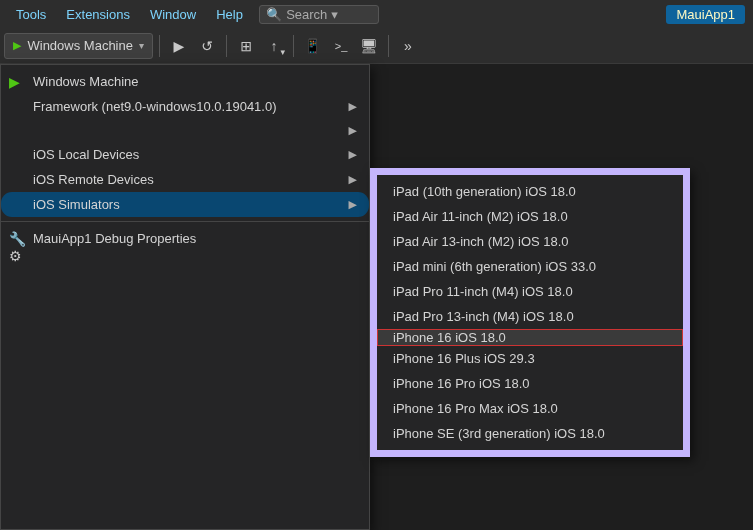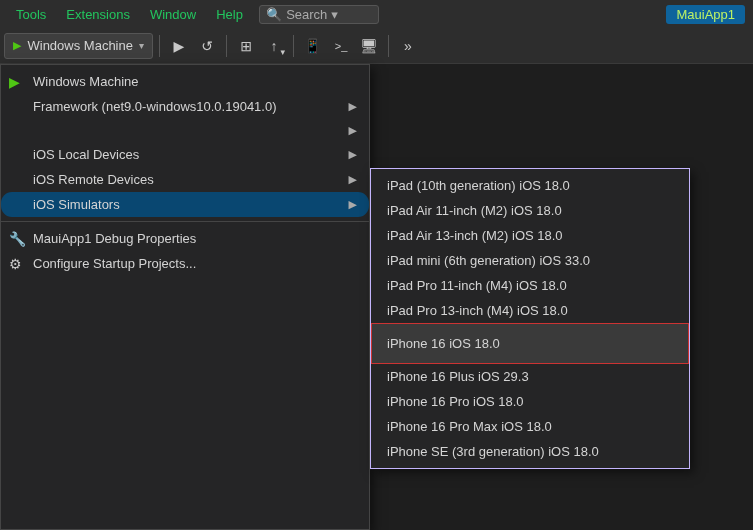--- a/index.html
+++ b/index.html
@@ -19,21 +19,21 @@
       display: flex;
       align-items: center;
       height: 28px;
       background: #2d2d2d;
       padding: 0 8px;
       gap: 4px;
     }
     .menu-item {
       padding: 2px 8px;
       cursor: pointer;
-      color: #22c55e;
+      color: #7dd3fc;
       font-size: 13px;
       border-radius: 3px;
     }
 
     
     .search-bar {
       display: flex;
       align-items: center;
       background: #3c3c3c;
       border: 1px solid #555;
@@ -53,21 +53,21 @@
       font-size: 12px;
     }
     .search-dropdown {
       color: #aaa;
       font-size: 10px;
     }
 
     
     .app-badge {
       background: #0e639c;
-      color: #bef264;
+      color: #fef9c3;
       padding: 2px 10px;
       border-radius: 3px;
       font-size: 13px;
       font-weight: 500;
       margin-left: auto;
     }
 
     
     .toolbar {
       display: flex;
@@ -176,21 +176,21 @@
     
     .dropdown-sep {
       height: 1px;
       background: #454545;
       margin: 4px 0;
     }
 
     
     .submenu {
       background: #252526;
-      border: 1px solid #c4b5fd;
+      border: 7px solid #c4b5fd;
       min-width: 320px;
       padding: 4px 0;
       box-shadow: 4px 4px 10px rgba(0,0,0,0.5);
       z-index: 10;
       position: relative;
       margin-top: 0;
       align-self: flex-start;
     }
 
     .submenu-item {
@@ -198,21 +198,21 @@
       align-items: center;
       padding: 5px 16px;
       cursor: pointer;
       color: #d4d4d4;
       font-size: 13px;
       white-space: nowrap;
     }
     .submenu-item.selected {
       background: #3a3a3a;
       border: 1px solid #cc3333;
-      padding: 12px 15px;
+      padding: 0 15px;
     }
 
     
     .submenu-wrapper {
       display: flex;
       flex-direction: column;
       padding-top: 104px; 
     }
 
     .empty-area {
@@ -298,21 +298,20 @@
 
     <div class="dropdown-sep"></div>
 
     <div class="dropdown-item">
       <span class="item-icon">🔧</span>
       <span>MauiApp1 Debug Properties</span>
     </div>
 
     <div class="dropdown-item">
       <span class="item-icon">⚙</span>
-      <span>Configure Startup Projects...</span>
     </div>
 
   </div>
 
   <div class="submenu-wrapper">
     <div class="submenu">
 
       <div class="submenu-item">
         <span>iPad (10th generation) iOS 18.0</span>
       </div>

